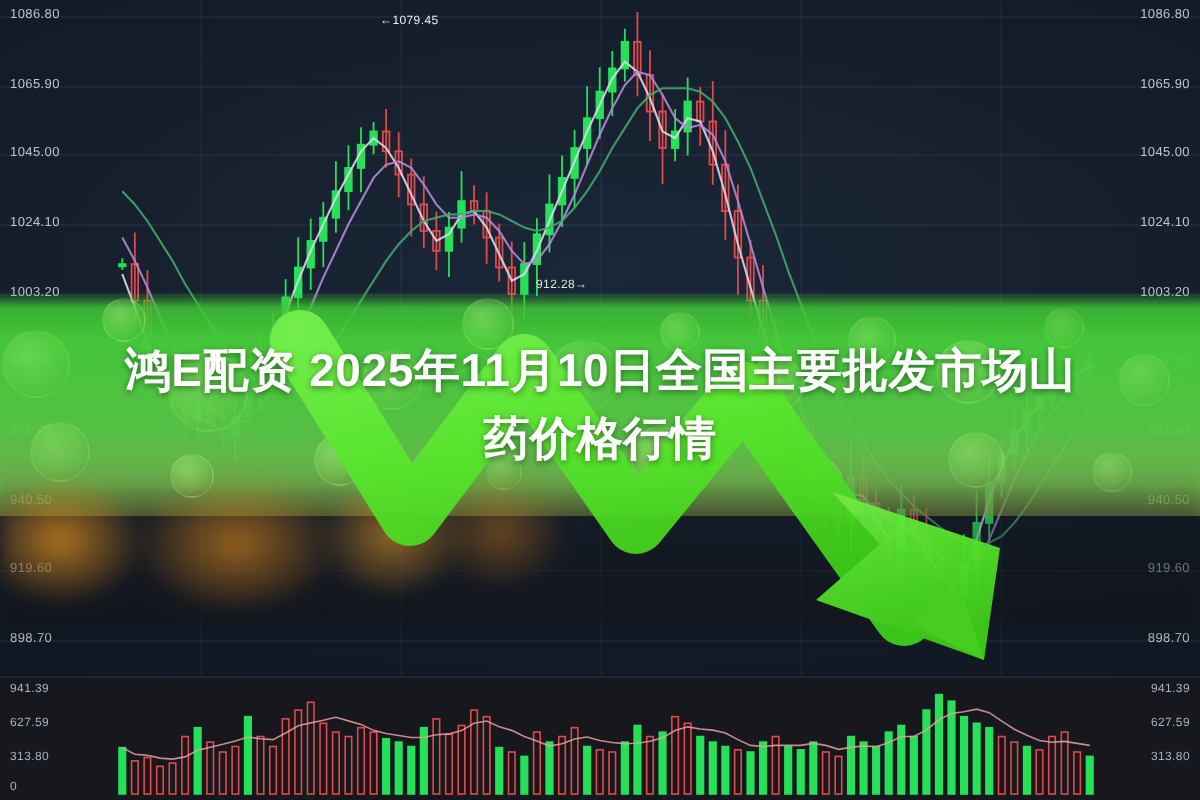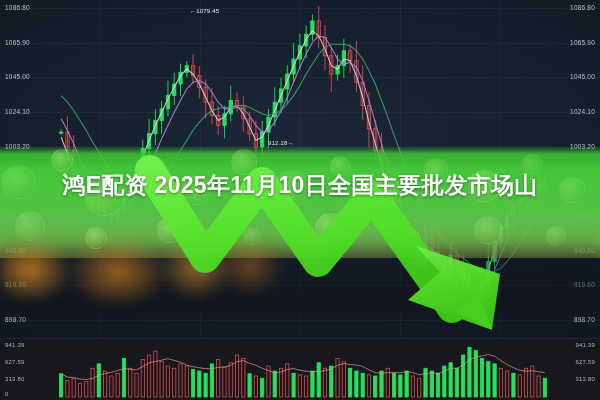--- a/index.html
+++ b/index.html
@@ -453,15 +453,16 @@
     </defs>
     <g opacity="0.93">
       <path d="M 150 170 L 205 258 L 262 182 L 318 262 L 372 196 L 452 308" fill="none" stroke="url(#agrad)" stroke-width="30" stroke-linejoin="round" stroke-linecap="round"></path>
       <path d="M 492 330 L 408 300 L 440 272 L 416 246 L 500 274 Z" fill="url(#agrad)"></path>
       <path d="M 455 312 L 492 330 L 478 289 Z" fill="#4bdb20"></path>
     </g>
   </svg>
 
   <div id="headline">
     <span class="ln">鸿E配资 2025年11月10日全国主要批发市场山</span>
+    <span class="ln">药价格行情</span>
   </div>
 
 </div>
 
 </body></html>

